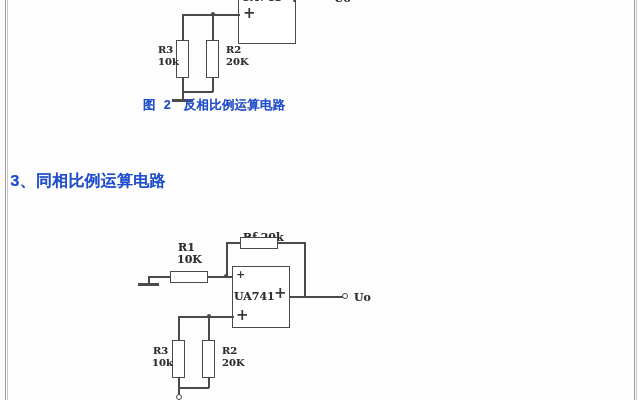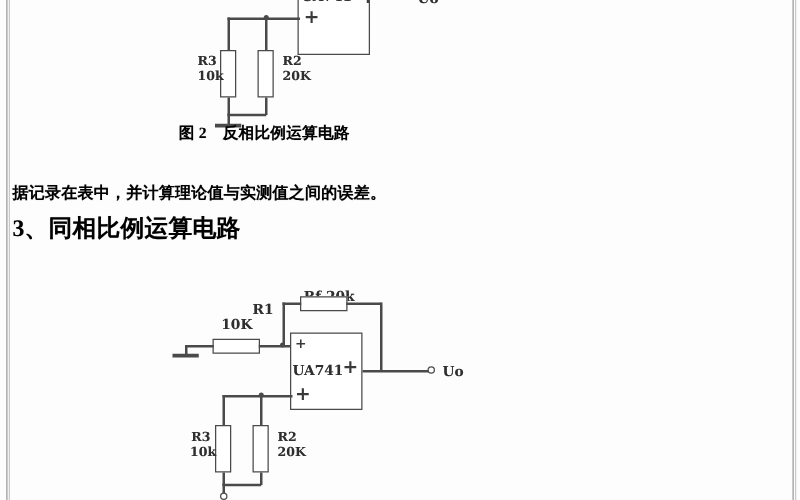--- a/index.html
+++ b/index.html
@@ -28,33 +28,33 @@
     background: #9a9a9a;
   }
   .page-rule.left  { left: 5px; }
   .page-rule.left2 { left: 7px; background:#c9c9c9; }
   .page-rule.right { left: 634px; }
   .page-rule.right2{ left: 636px; background:#c9c9c9; }
 
   
   .txt {
     position: absolute;
-    color: #000000;
-    font-family: Liberation Serif, serif;
+    color: #1d4ed8;
+    font-family: Liberation Mono, monospace;
     font-weight: 700;
     font-size: 12.5px;
     line-height: 1;
     white-space: nowrap;
     letter-spacing: 0.2px;
     text-shadow: 0 0 0.6px rgba(90,90,90,0.55);
   }
   .caption      { left: 143px; top: 100px;  font-size: 12.5px; }
   .para-l1      { left: 16px;  top: 125px;  font-size: 12.8px; }
   .para-l2      { left: 10px;  top: 148px;  font-size: 12.8px; }
-  .sec-head     { left: 10px;  top: 174px;  font-size: 19px; }
+  .sec-head     { left: 10px;  top: 174px;  font-size: 16px; }
   .sec-sub      { left: 26px;  top: 196px;  font-size: 12.8px; }
 
   
   .circuit { position: absolute; }
   .wire {
     position: absolute;
     background: #4a4a4a;
   }
   .wire.h { height: 1.5px; }
   .wire.v { width: 1.5px; }
@@ -145,33 +145,32 @@
     <div class="wire v" style="left:182px; top:126px; height:14px;"></div>
     <div class="wire v" style="left:212px; top:126px; height:14px;"></div>
     <div class="wire h" style="left:182px; top:139px; width:31px;"></div>
     <div class="wire v" style="left:182px; top:139px; height:9px;"></div>
     <div class="gnd-bar" style="left:172px; top:147px; width:21px;"></div>
 
     <div class="lbl big" style="left:334px; top:41px;">Uo</div>
   </div>
 
   <div class="txt caption">图 2　反相比例运算电路</div>
-  <div class="txt para-l2">据记录在表中，并计算理论值与实测值之间的误差。</div>
   <div class="txt sec-head">3、同相比例运算电路</div>
 
   <div class="circuit" style="left:0px; top:218px; width:420px; height:182px;">
 
     <div class="lbl big" style="left:243px; top:14px;">Rf  20k</div>
     <div class="res" style="left:240px; top:19px; width:38px; height:12px;"></div>
     <div class="wire h" style="left:226px; top:24px; width:15px;"></div>
     <div class="wire h" style="left:277px; top:24px; width:28px;"></div>
     <div class="wire v" style="left:226px; top:24px; height:35px;"></div>
     <div class="wire v" style="left:304px; top:24px; height:55px;"></div>
 
-    <div class="lbl big" style="left:178px; top:24px;margin-left:24px;">R1</div>
+    <div class="lbl big" style="left:178px; top:24px;">R1</div>
     <div class="lbl big" style="left:177px; top:36px;">10K</div>
     <div class="res" style="left:170px; top:53px; width:38px; height:12px;"></div>
     <div class="wire h" style="left:207px; top:58px; width:25px;"></div>
     <div class="wire h" style="left:148px; top:58px; width:23px;"></div>
 
     <div class="wire v" style="left:148px; top:58px; height:8px;"></div>
     <div class="gnd-bar" style="left:138px; top:65px; width:21px;"></div>
 
     <div class="node" style="left:224px; top:56px;"></div>
 

